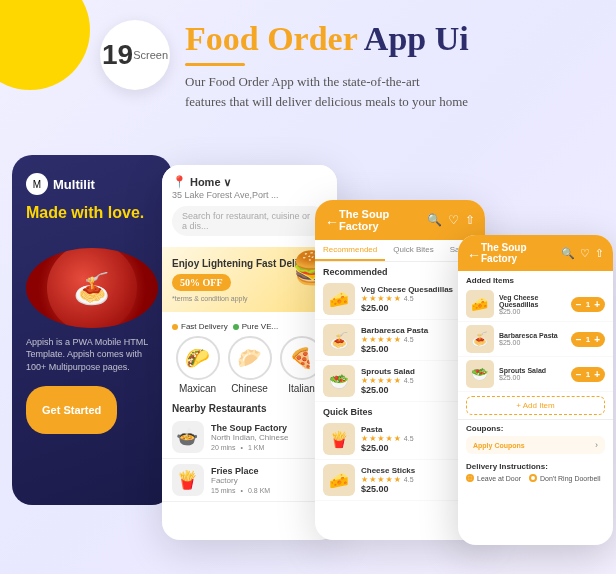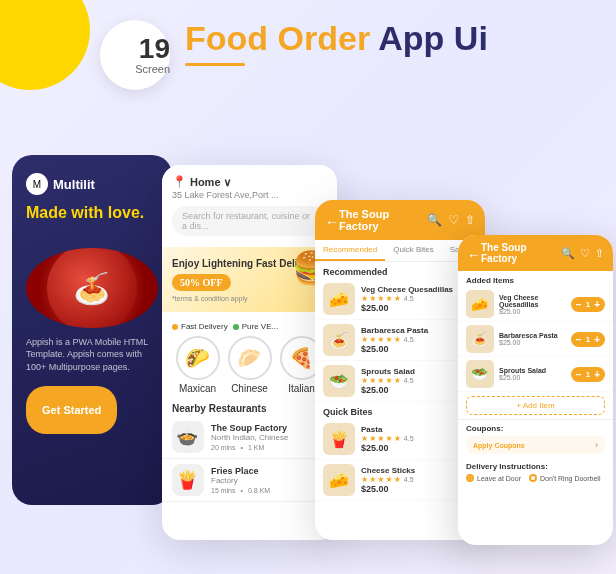--- a/index.html
+++ b/index.html
@@ -34,22 +34,21 @@
     }
 
     .header-top {
       display: flex;
       align-items: flex-start;
       gap: 15px;
     }
 
     .screen-badge {
       display: flex;
-      flex-direction: column;
-      align-items: flex-end;
+      align-items: center;
       background: white;
       border-radius: 50%;
       width: 70px;
       height: 70px;
       justify-content: center;
       box-shadow: 0 4px 15px rgba(0,0,0,0.1);
     }
 
     .screen-number {
       font-size: 28px;
@@ -58,20 +57,21 @@
       line-height: 1;
     }
 
     .screen-label {
       font-size: 11px;
       color: #666;
     }
 
     .title-area {
       flex: 1;
+      font-family: Liberation Serif, serif;
     }
 
     .main-title {
       font-size: 34px;
       font-weight: 800;
       line-height: 1.1;
     }
 
     .title-food-order {
       color: #F5A623;
@@ -690,20 +690,24 @@
   <div class="header-top">
     <div class="screen-badge">
       <span class="screen-number">19</span>
       <span class="screen-label">Screen</span>
     </div>
     <div class="title-area">
       <div class="main-title">
         <span class="title-food-order">Food Order </span><span class="title-app-ui">App Ui</span>
       </div>
       <div class="title-divider"></div>
+      <div class="subtitle">
+        <span>Our Food Order App with the state-of-the-art</span><br>
+        <span>features that will deliver delicious meals to your home</span>
+      </div>
     </div>
   </div>
 </div>
 
 <div class="left-panel">
   <div class="left-panel-logo">
     <div class="logo-icon">M</div>
     <span class="logo-text">Multilit</span>
   </div>
   <div class="made-with-love">Made with love.</div>

